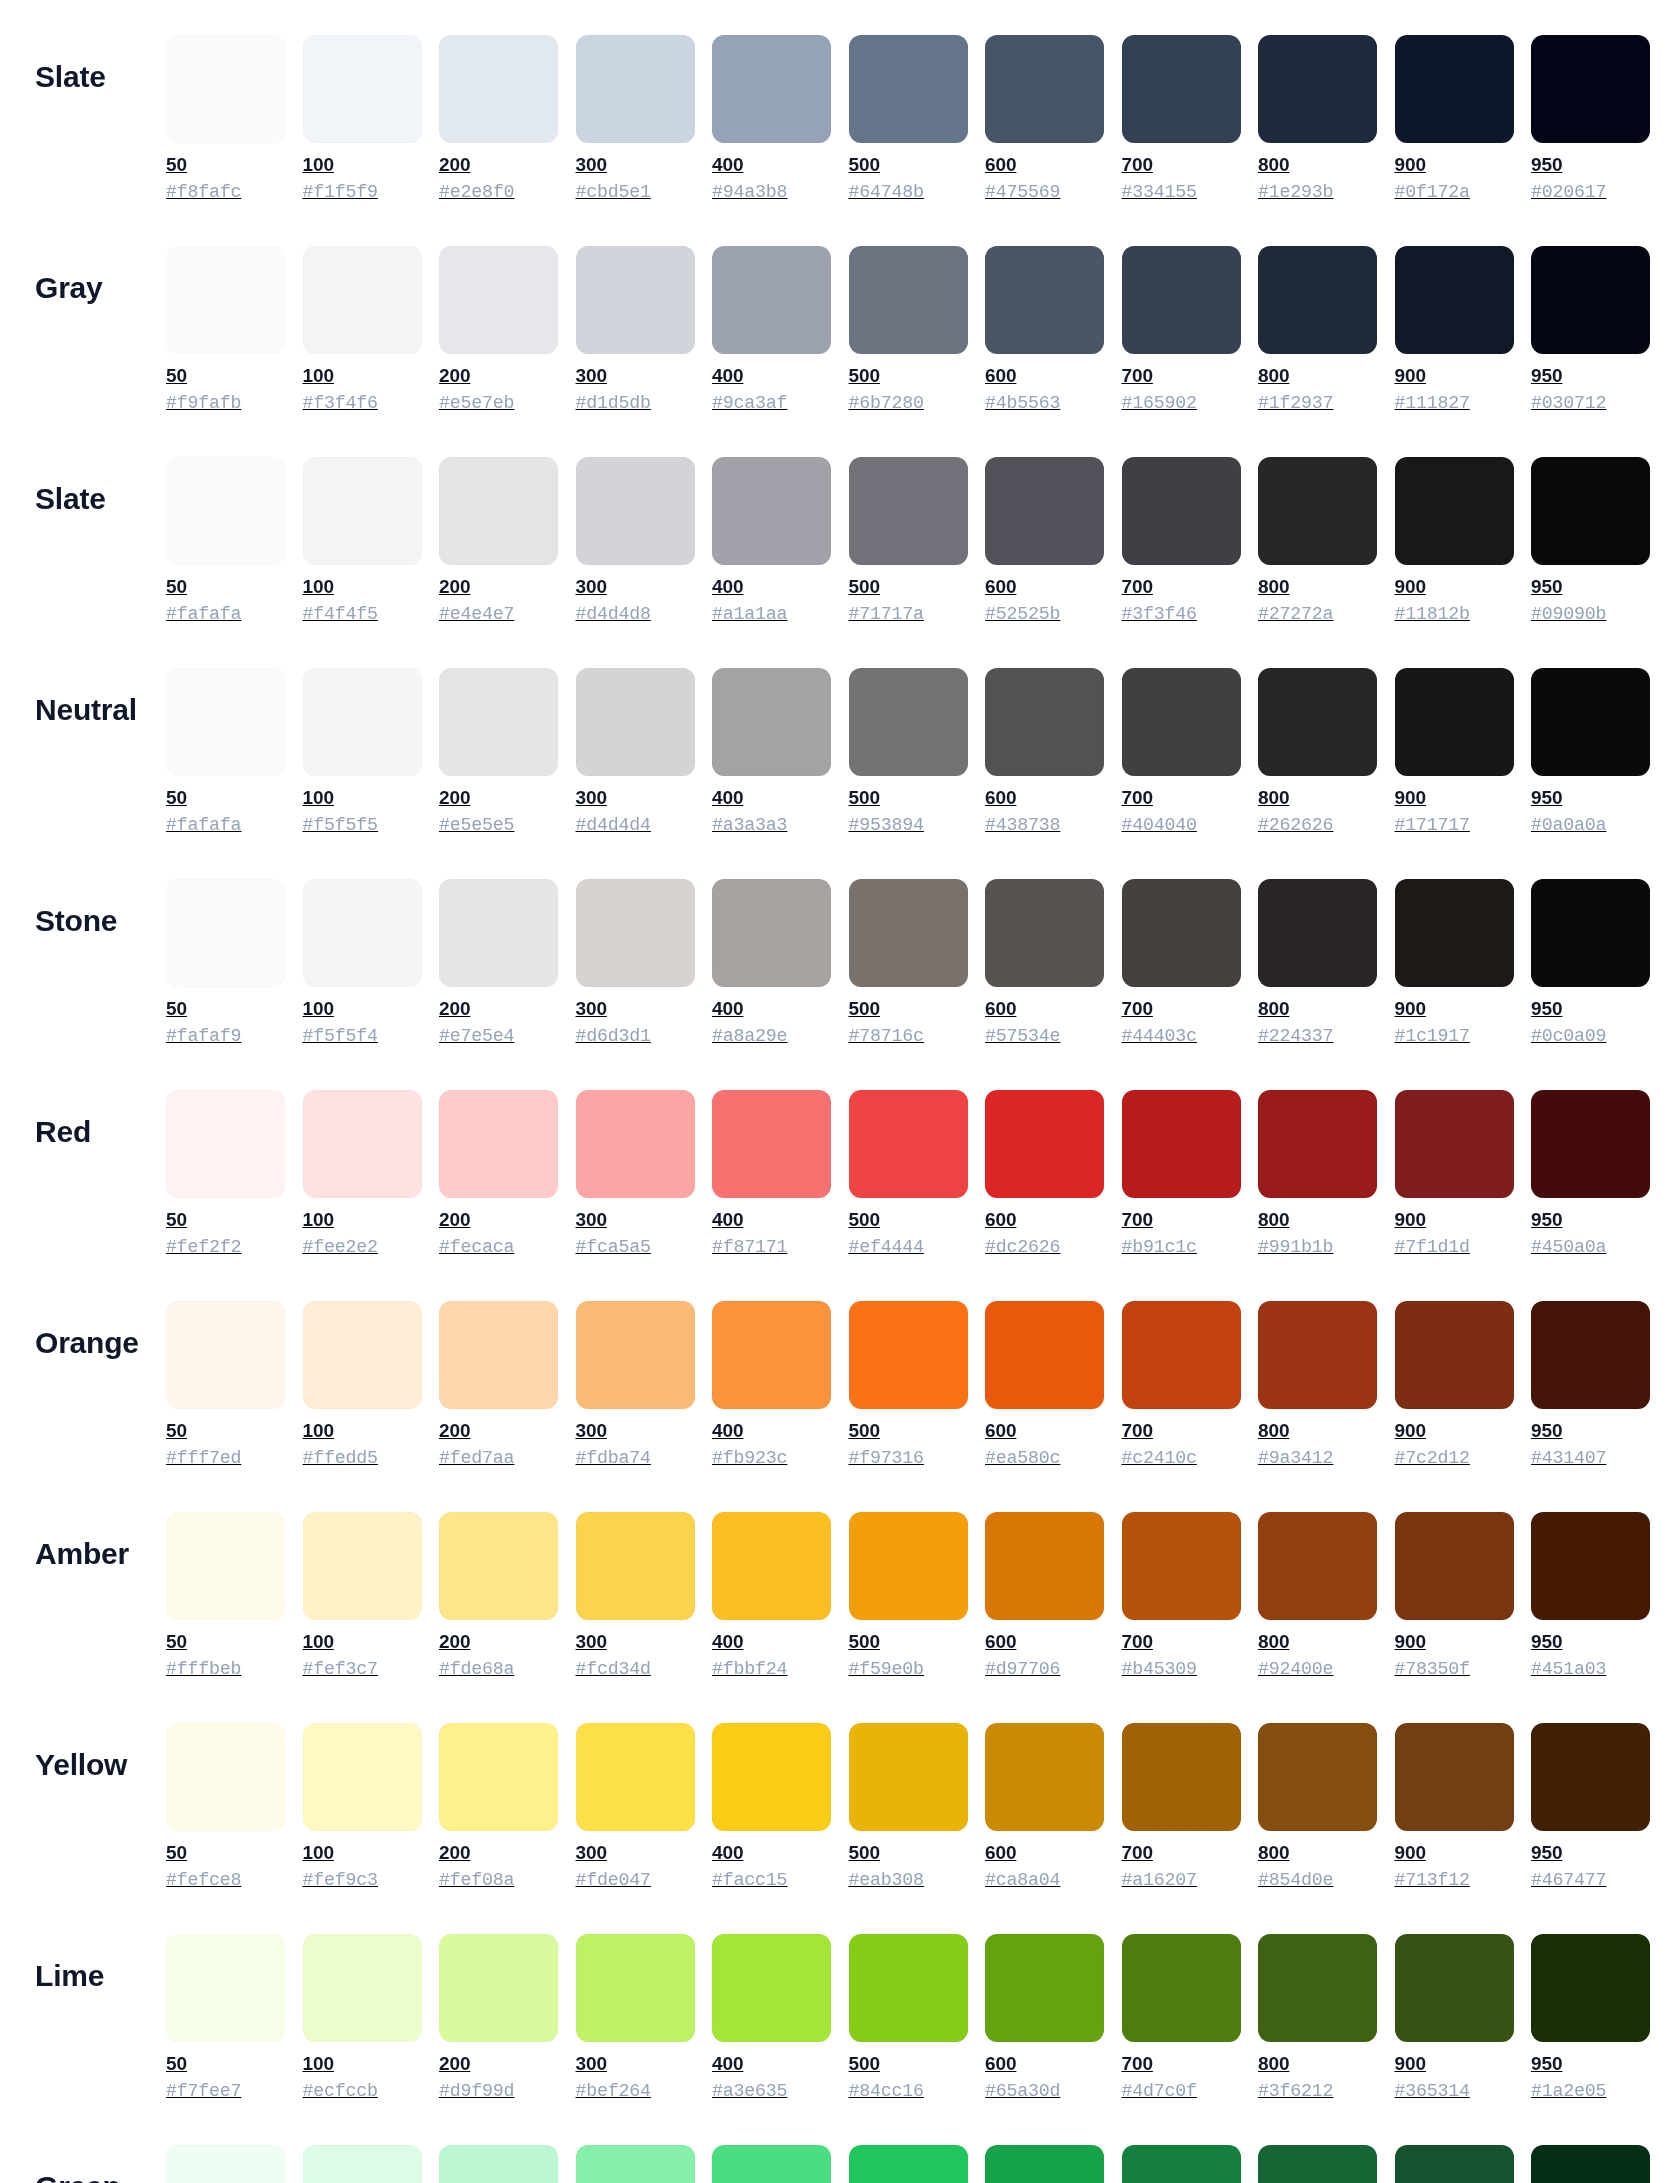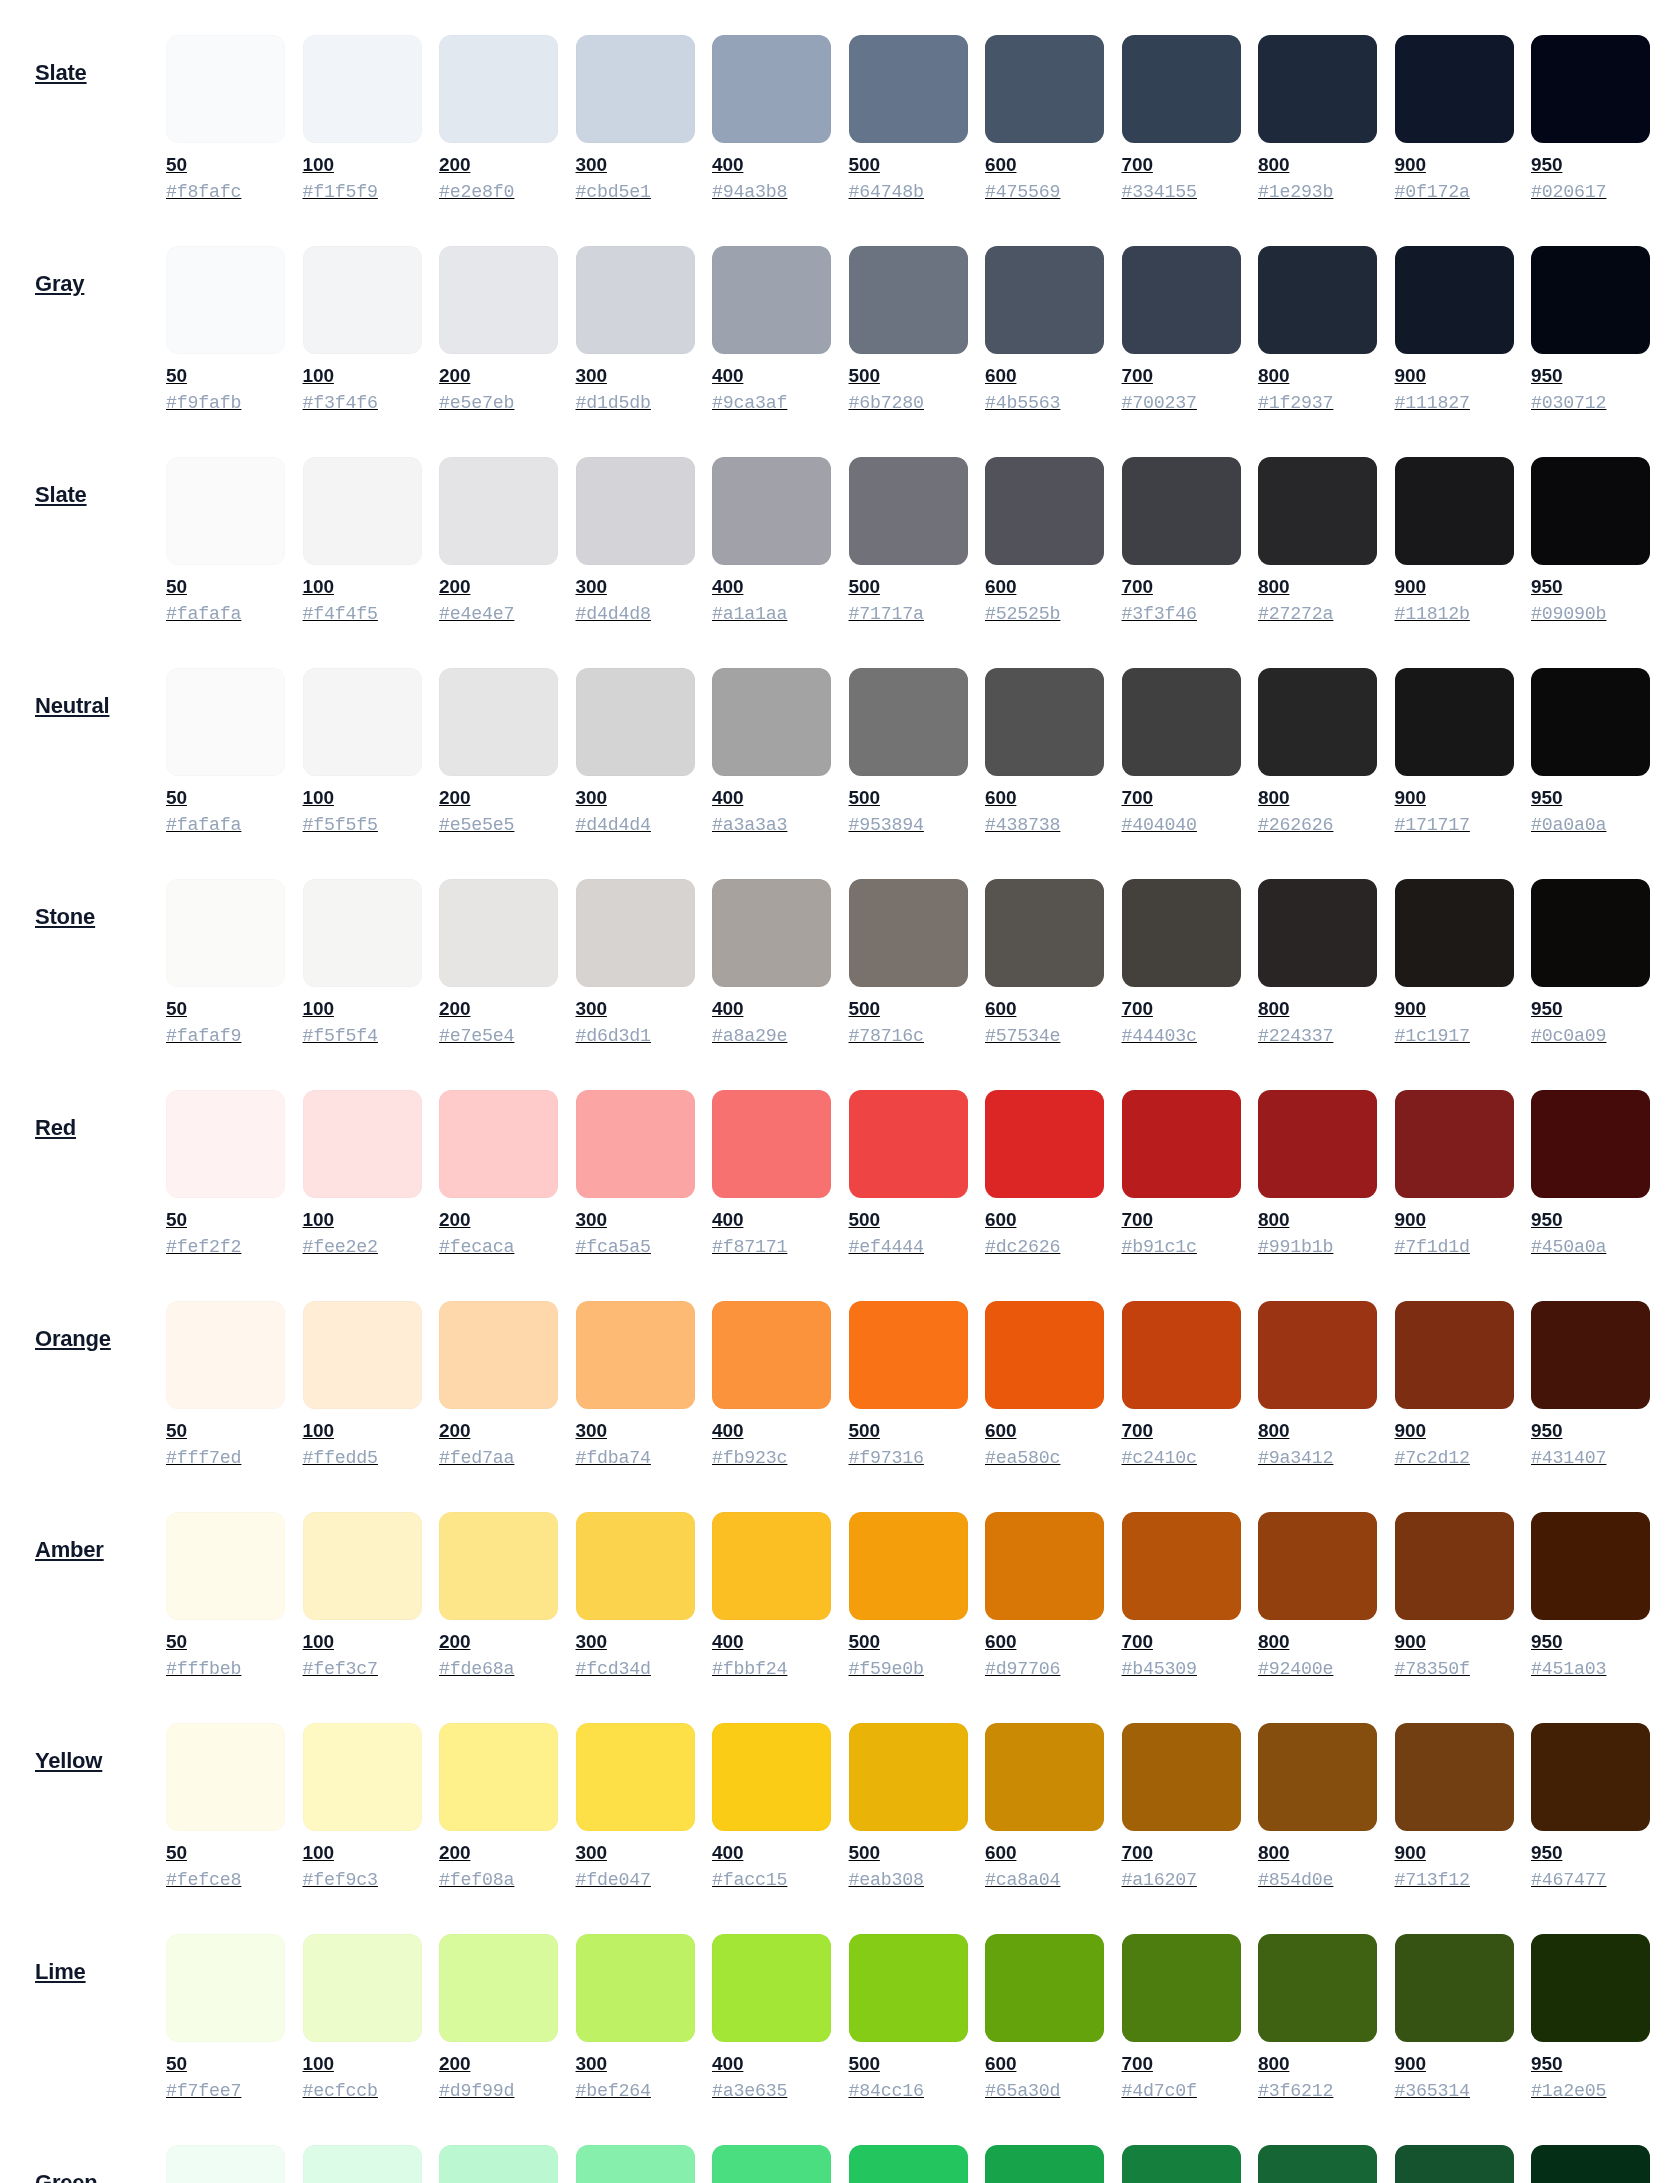--- a/index.html
+++ b/index.html
@@ -19,27 +19,26 @@
   .palette-row {
     display: flex;
     align-items: flex-start;
     height: 211px;
     padding-left: 35px;
   }
 
   .row-label {
     width: 131px;
     flex: 0 0 131px;
-    font-size: 22px;
+    font-size: 30px;
     font-weight: bold;
     color: #0f172a;
     letter-spacing: -0.2px;
     padding-top: 44px;
     line-height: 1;
-    text-decoration: underline;
   }
 
   .swatch-grid {
     display: flex;
     flex: 1 1 auto;
     gap: 0;
     padding-top: 17.5px;
     text-decoration: underline;
   }
 
@@ -176,21 +175,21 @@
           <div class="swatch-hex">#6b7280</div>
         </div>
         <div class="swatch-cell">
           <div class="swatch-chip" style="background: rgb(75, 85, 99);"></div>
           <div class="swatch-shade">600</div>
           <div class="swatch-hex">#4b5563</div>
         </div>
         <div class="swatch-cell">
           <div class="swatch-chip" style="background: rgb(55, 65, 81);"></div>
           <div class="swatch-shade">700</div>
-          <div class="swatch-hex">#700237</div>
+          <div class="swatch-hex">#165902</div>
         </div>
         <div class="swatch-cell">
           <div class="swatch-chip" style="background: rgb(31, 41, 55);"></div>
           <div class="swatch-shade">800</div>
           <div class="swatch-hex">#1f2937</div>
         </div>
         <div class="swatch-cell">
           <div class="swatch-chip" style="background: rgb(17, 24, 39);"></div>
           <div class="swatch-shade">900</div>
           <div class="swatch-hex">#111827</div>

